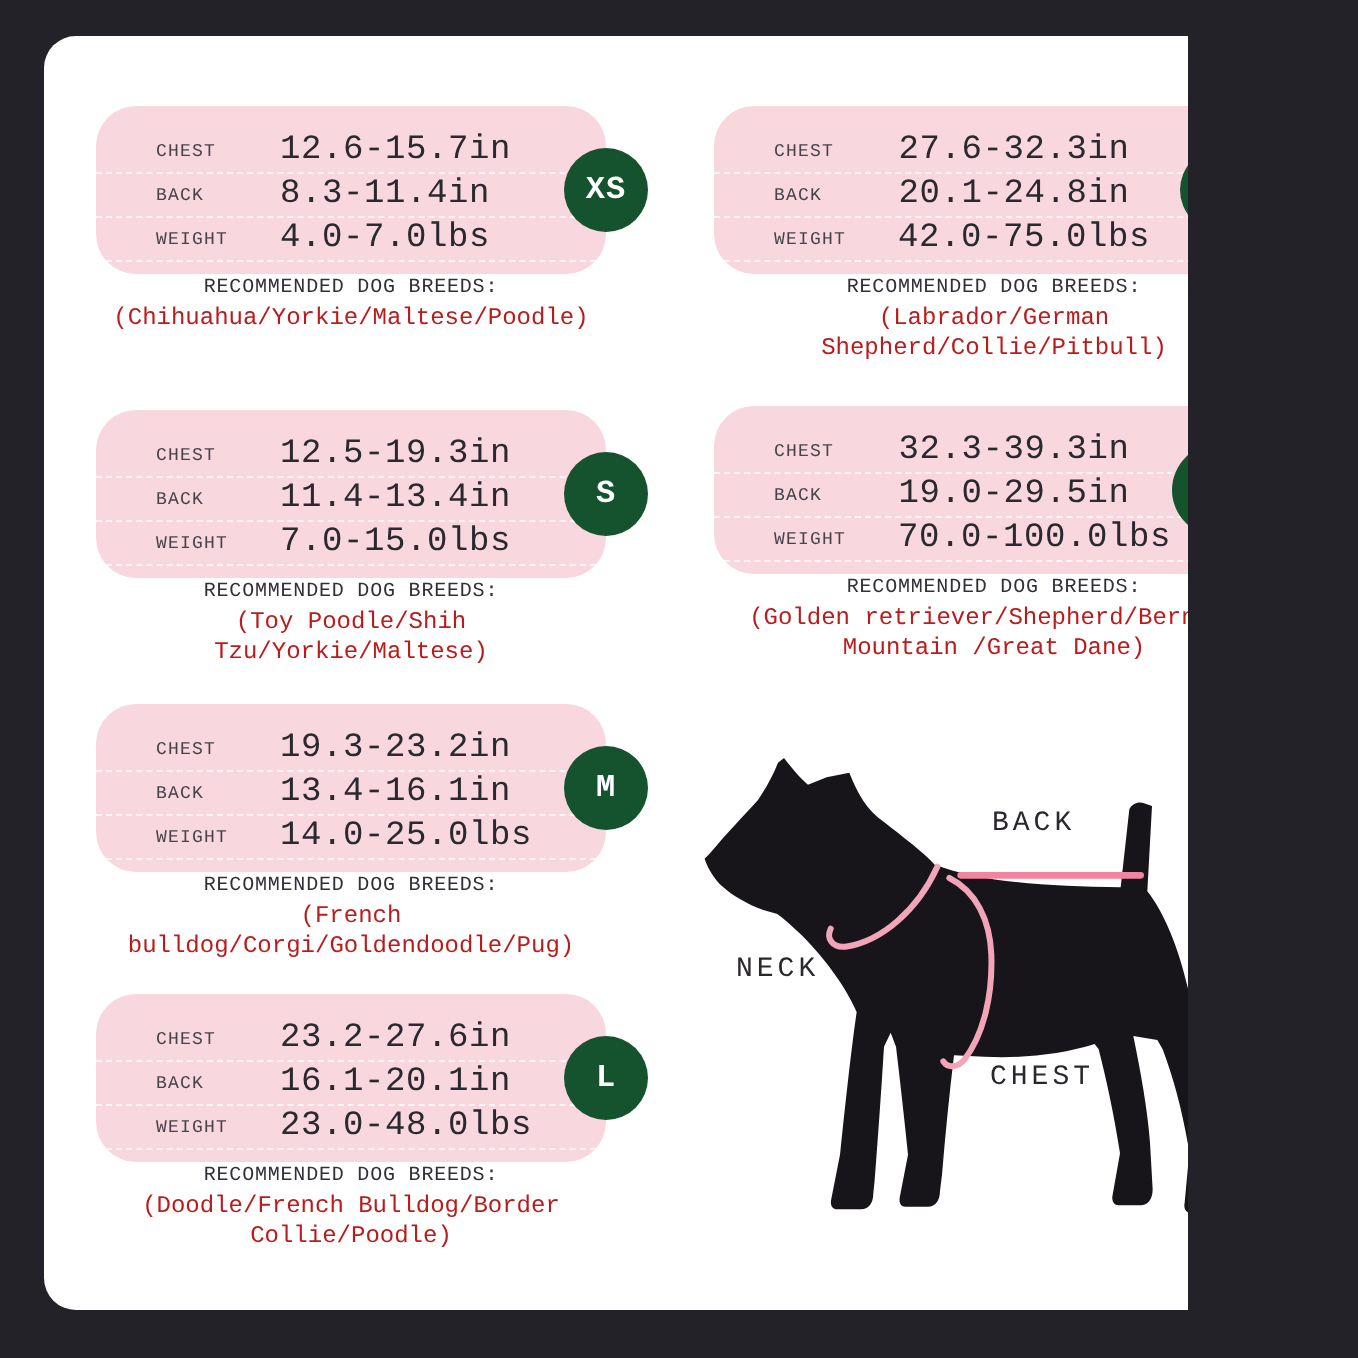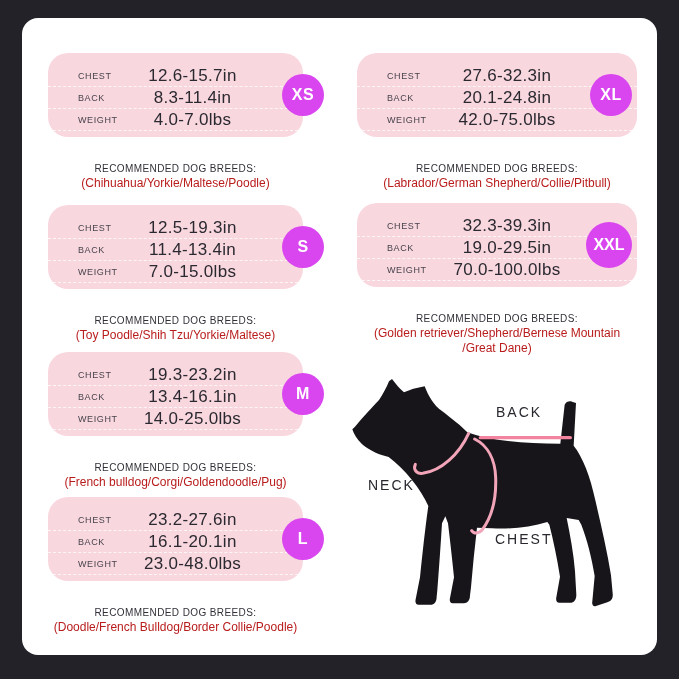--- a/index.html
+++ b/index.html
@@ -1,37 +1,37 @@
 <!DOCTYPE html>
 <html><head>
 <meta charset="utf-8">
 <style>
   html,body{margin:0;padding:0;background:#242229;}
-  .stage{position:relative;width:679px;height:679px;background:#242229;overflow:hidden;
-         font-family:Liberation Sans, sans-serif;}
+  .stage{position:relative;width:594px;height:679px;background:#242229;overflow:hidden;
+         font-family:Liberation Mono, monospace;}
   .panel{position:absolute;left:22px;top:18px;width:635px;height:637px;
          background:#ffffff;border-radius:16px;}
   .group{position:absolute;}
   .card{position:relative;background:#f9d7df;border-radius:20px;height:84px;
         padding-top:12px;box-sizing:border-box;}
   .card.left{width:255px;}
   .card.right{width:280px;}
   .row{display:flex;align-items:center;height:22px;padding-left:30px;
        border-bottom:1px dashed rgba(255,255,255,.75);box-sizing:border-box;}
   .card.left .row{padding-right:58px;}
   .card.right .row{padding-right:72px;}
   .lbl{width:62px;flex:none;font-size:9px;letter-spacing:.6px;color:#47434b;}
   .val{flex:1;text-align:center;font-size:17px;letter-spacing:.3px;color:#2b2930;white-space:nowrap;}
   .badge{position:absolute;top:50%;transform:translateY(-50%);width:42px;height:42px;
-         border-radius:50%;background:#d946ef;color:#ffffff;font-weight:bold;font-size:16px;
+         border-radius:50%;background:#14532d;color:#ffffff;font-weight:bold;font-size:16px;
          display:flex;align-items:center;justify-content:center;letter-spacing:.5px;}
   .card.left .badge{right:-21px;}
   .card.right .badge{right:5px;}
   .badge.xxl{width:46px;height:46px;font-size:16px;right:2px;letter-spacing:0;}
-  .rec{text-align:center;margin-top:26px;}
+  .rec{text-align:center;margin-top:2px;}
   .rec-title{font-size:10px;letter-spacing:.4px;color:#332f38;}
   .rec-breeds{font-size:12px;color:#b91c1c;margin-top:2px;line-height:1.25;}
   .g-xs{left:26px;top:35px;width:255px;}
   .g-s{left:26px;top:187px;width:255px;}
   .g-m{left:26px;top:334px;width:255px;}
   .g-l{left:26px;top:479px;width:255px;}
   .g-xl{left:335px;top:35px;width:280px;}
   .g-xxl{left:335px;top:185px;width:280px;}
   .diagram{position:absolute;left:323px;top:342px;width:290px;height:276px;}
   .diagram svg{position:absolute;left:0;top:0;}

